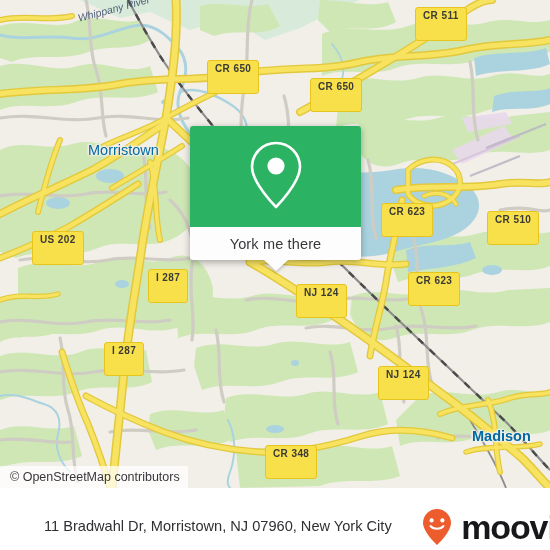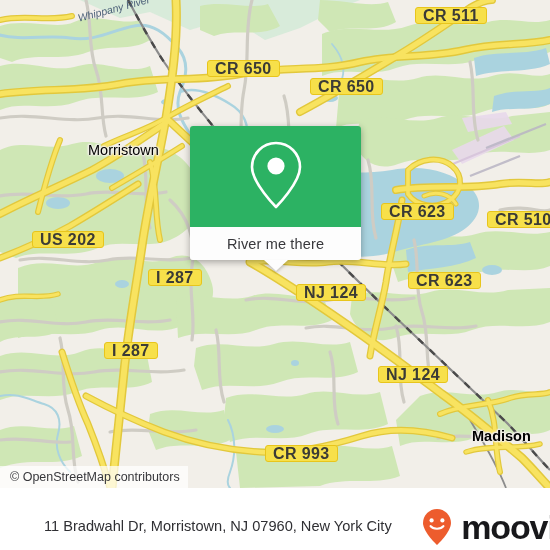--- a/index.html
+++ b/index.html
@@ -31,34 +31,34 @@
 
   
   .shield {
     position: absolute;
     background: #f7e04a;
     border: 1.5px solid #e8c51c;
     border-radius: 3px;
     color: #3b3b36;
     font-family: "Liberation Sans", sans-serif;
     font-weight: bold;
-    font-size: 16px;
+    font-size: 10px;
     letter-spacing: .4px;
     line-height: 16px;
-    height: 17px;
+    height: 34px;
     padding: 0 7px;
     white-space: nowrap;
     box-sizing: border-box;
     text-align: center;
   }
 
   
   .place-label {
     position: absolute;
-    color: #000000;
+    color: #0369a1;
     font-family: "Liberation Sans", sans-serif;
     font-size: 14.5px;
     white-space: nowrap;
     text-shadow:
       1.4px 0 1.6px #f2efe9, -1.4px 0 1.6px #f2efe9,
       0 1.4px 1.6px #f2efe9, 0 -1.4px 1.6px #f2efe9,
       1px 1px 1.6px #f2efe9, -1px -1px 1.6px #f2efe9;
     text-align: right;
   }
   .water-label {
@@ -401,33 +401,33 @@
     <div class="shield" style="left:207px; top:60px;">CR 650</div>
     <div class="shield" style="left:310px; top:78px;">CR 650</div>
     <div class="shield" style="left:32px; top:231px;text-align:center;">US 202</div>
     <div class="shield" style="left:148px; top:269px;">I 287</div>
     <div class="shield" style="left:104px; top:342px;">I 287</div>
     <div class="shield" style="left:381px; top:203px;">CR 623</div>
     <div class="shield" style="left:487px; top:191px;margin-top:20px;">CR 510</div>
     <div class="shield" style="left:408px; top:272px;">CR 623</div>
     <div class="shield" style="left:296px; top:284px;">NJ 124</div>
     <div class="shield" style="left:378px; top:366px;">NJ 124</div>
-    <div class="shield" style="left:265px; top:445px;">CR 993</div>
+    <div class="shield" style="left:265px; top:445px;">CR 348</div>
 
     <div id="popup">
       <div id="popup-top">
         <span>
           <svg width="58" height="72" viewBox="0 0 58 72" fill="none" xmlns="http://www.w3.org/2000/svg">
             <path d="M29 4 C15.7 4 5 14.7 5 28 C5 44 29 68 29 68 C29 68 53 44 53 28 C53 14.7 42.3 4 29 4 Z" stroke="#ffffff" stroke-width="2.6" fill="none" stroke-linejoin="round"></path>
             <circle cx="29" cy="27" r="8.6" fill="#ffffff"></circle>
           </svg>
         </span>
       </div>
       <div id="popup-bottom">
-        <span class="cta">River me there</span>
+        <span class="cta">York me there</span>
         <span id="popup-tail"></span>
       </div>
     </div>
 
     <div id="attribution">
       <span>© OpenStreetMap contributors</span>
     </div>
   </div>
 
   <div id="bottom-bar">

